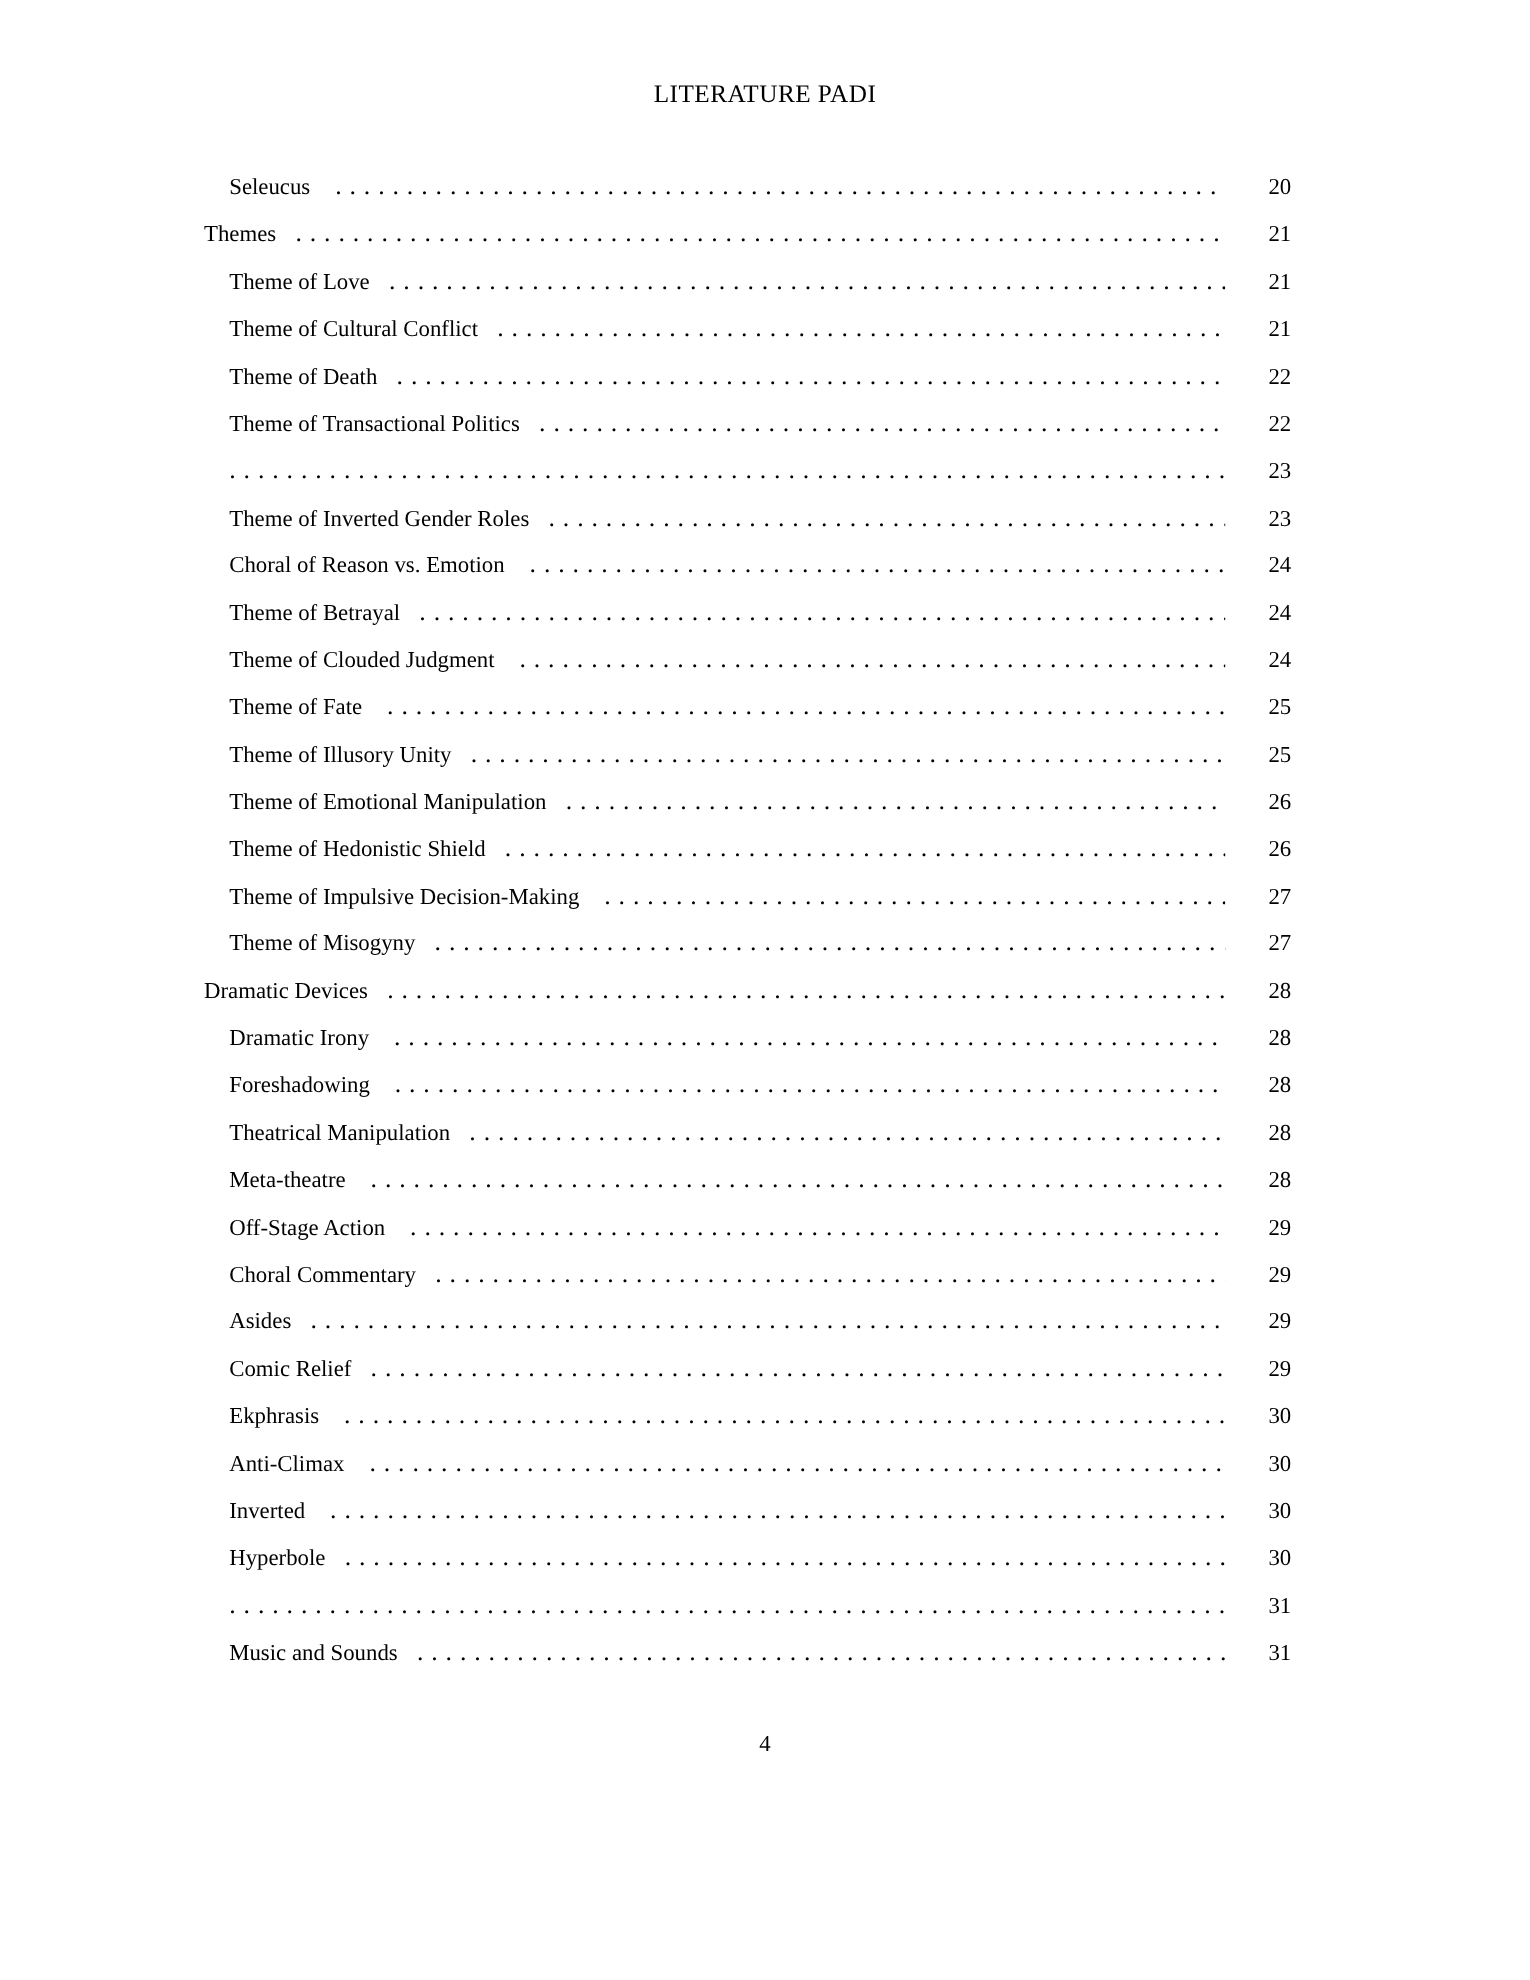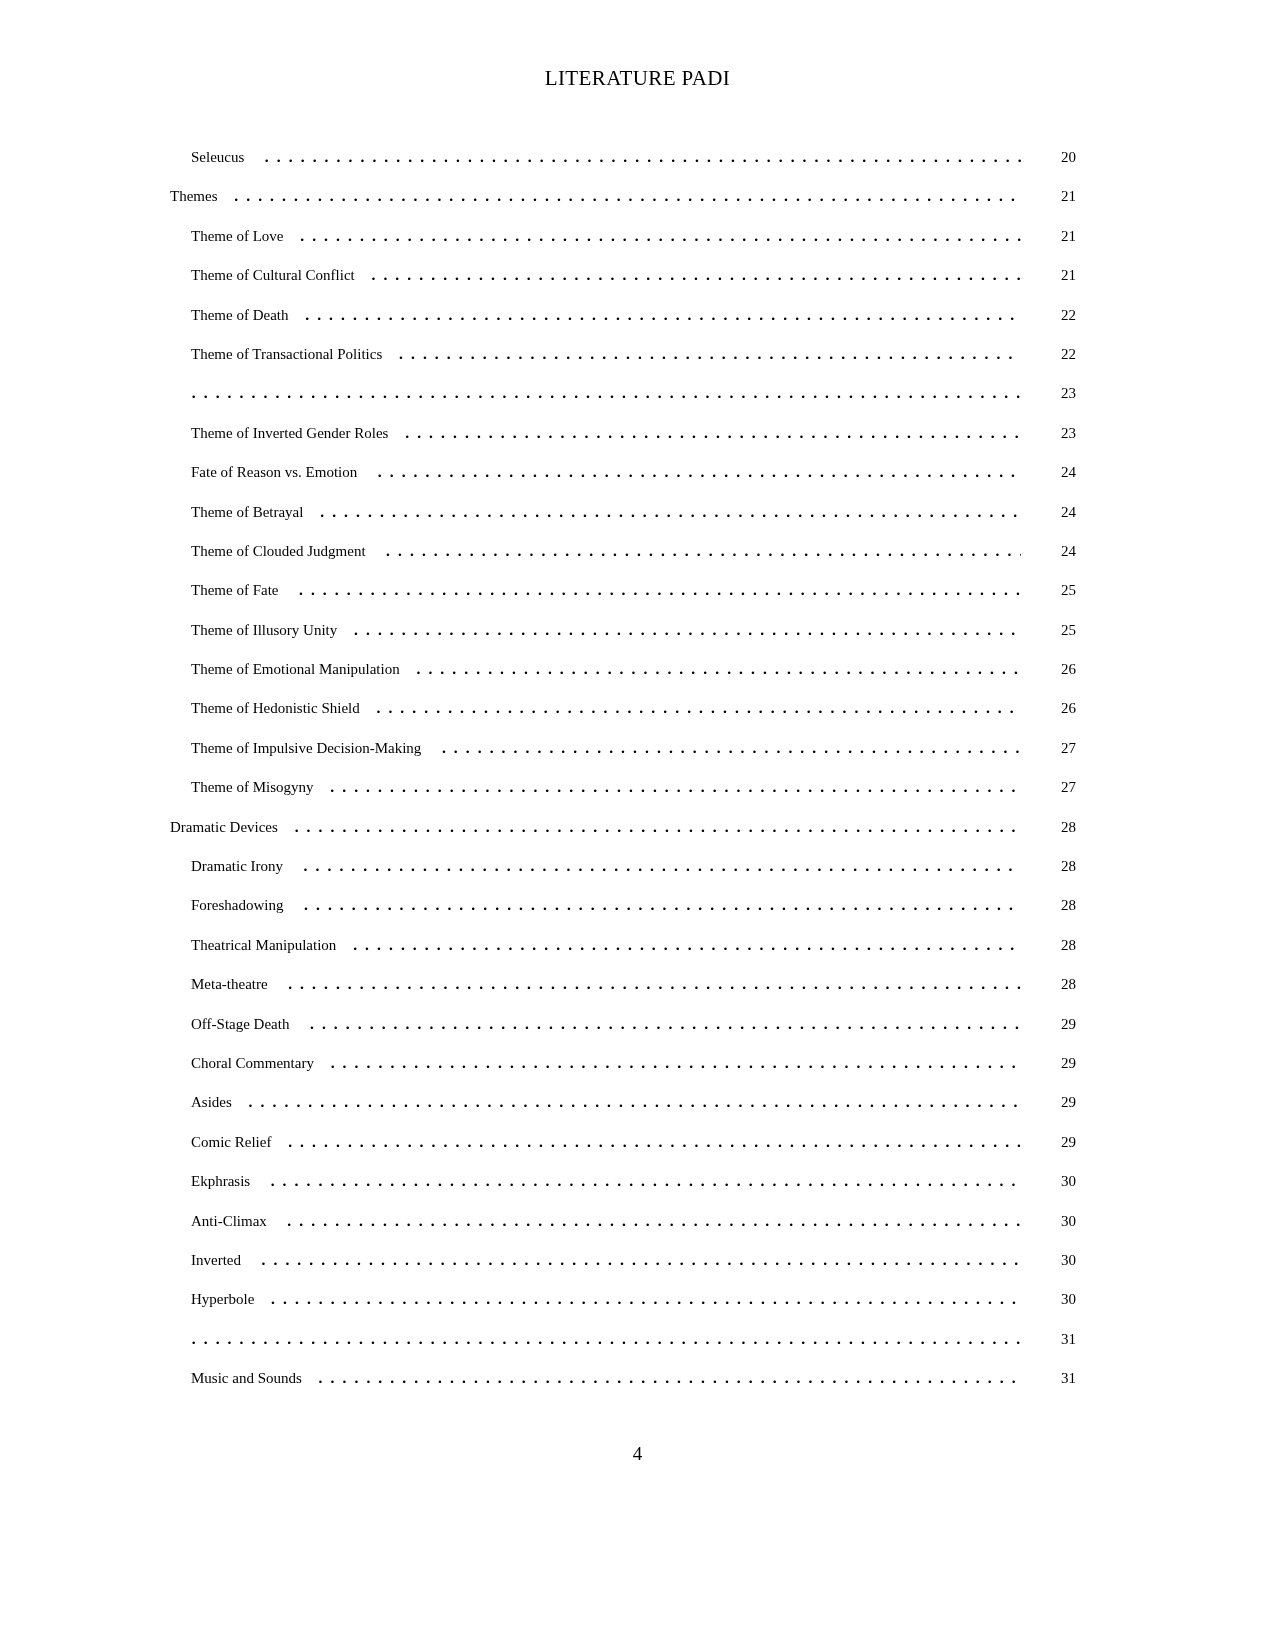--- a/index.html
+++ b/index.html
@@ -41,21 +41,21 @@
     top: 136px;
     left: 170px;
     width: 906px;
   }
 
   .toc-entry {
     display: flex;
     align-items: baseline;
     width: 100%;
     height: 39.4px;
-    font-size: 15px;
+    font-size: 19px;
     line-height: 39.4px;
     white-space: nowrap;
     box-sizing: border-box;
     gap: 16px;
   }
 
   .toc-entry.level-1 { padding-left: 0px; }
   .toc-entry.level-2 { padding-left: 21px; }
 
   .toc-title {
@@ -143,21 +143,21 @@
       <div class="toc-entry level-2 gap">
         <span class="leader"></span>
         <span class="toc-page">23</span>
       </div>
       <div class="toc-entry level-2">
         <span class="toc-title">Theme of Inverted Gender Roles</span>
         <span class="leader"></span>
         <span class="toc-page">23</span>
       </div>
       <div class="toc-entry level-2 gap">
-        <span class="toc-title">Fate of Reason vs. Emotion</span>
+        <span class="toc-title">Choral of Reason vs. Emotion</span>
         <span class="leader"></span>
         <span class="toc-page">24</span>
       </div>
       <div class="toc-entry level-2">
         <span class="toc-title">Theme of Betrayal</span>
         <span class="leader"></span>
         <span class="toc-page">24</span>
       </div>
       <div class="toc-entry level-2 gap">
         <span class="toc-title">Theme of Clouded Judgment</span>
@@ -213,21 +213,21 @@
         <span class="toc-title">Theatrical Manipulation</span>
         <span class="leader"></span>
         <span class="toc-page">28</span>
       </div>
       <div class="toc-entry level-2 gap">
         <span class="toc-title">Meta-theatre</span>
         <span class="leader"></span>
         <span class="toc-page">28</span>
       </div>
       <div class="toc-entry level-2 gap">
-        <span class="toc-title">Off-Stage Death</span>
+        <span class="toc-title">Off-Stage Action</span>
         <span class="leader"></span>
         <span class="toc-page">29</span>
       </div>
       <div class="toc-entry level-2">
         <span class="toc-title">Choral Commentary</span>
         <span class="leader"></span>
         <span class="toc-page">29</span>
       </div>
       <div class="toc-entry level-2">
         <span class="toc-title">Asides</span>

